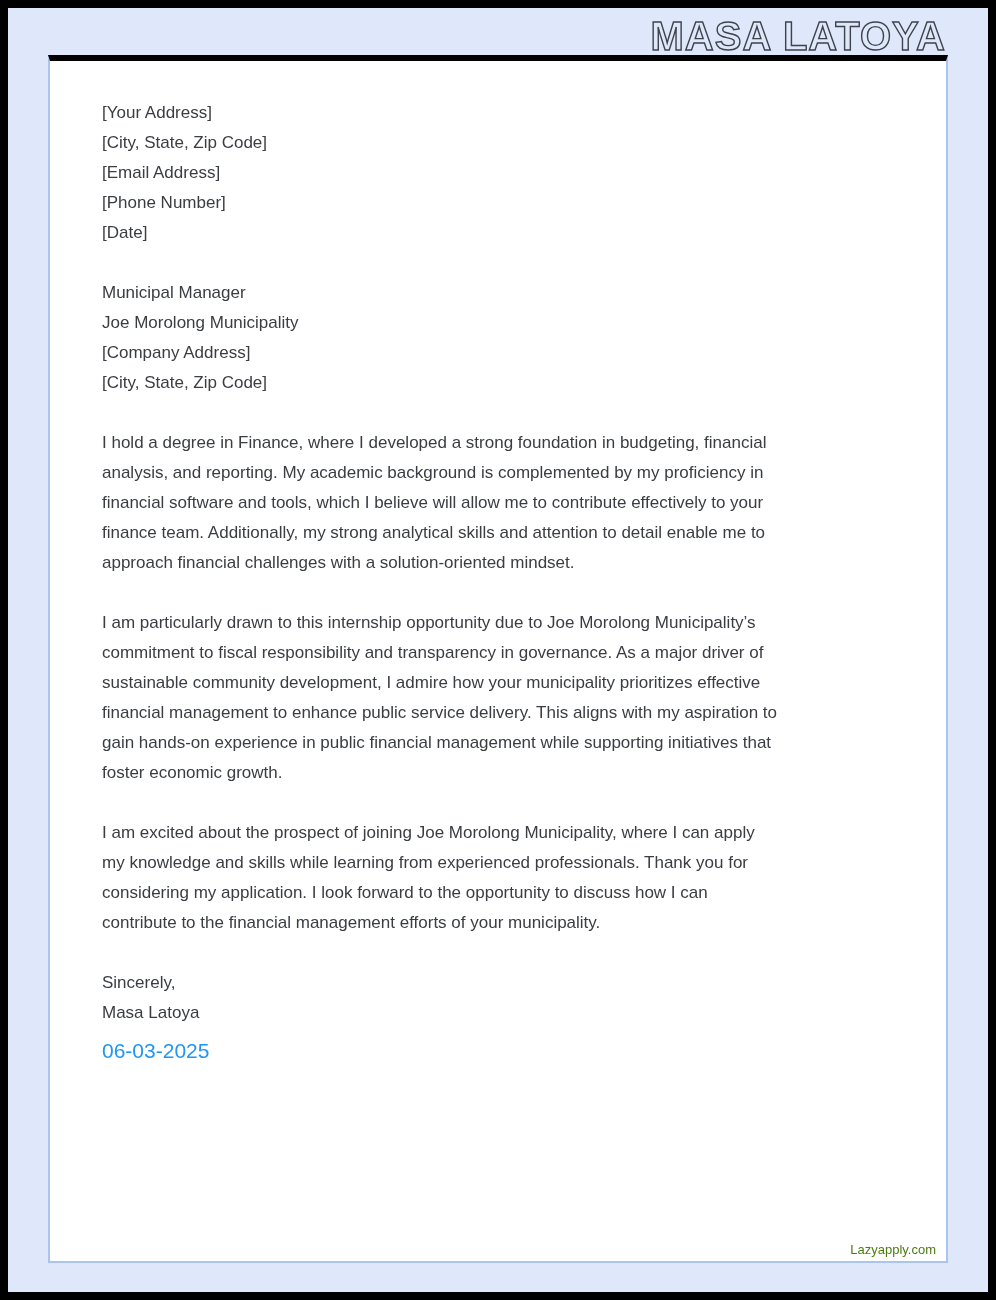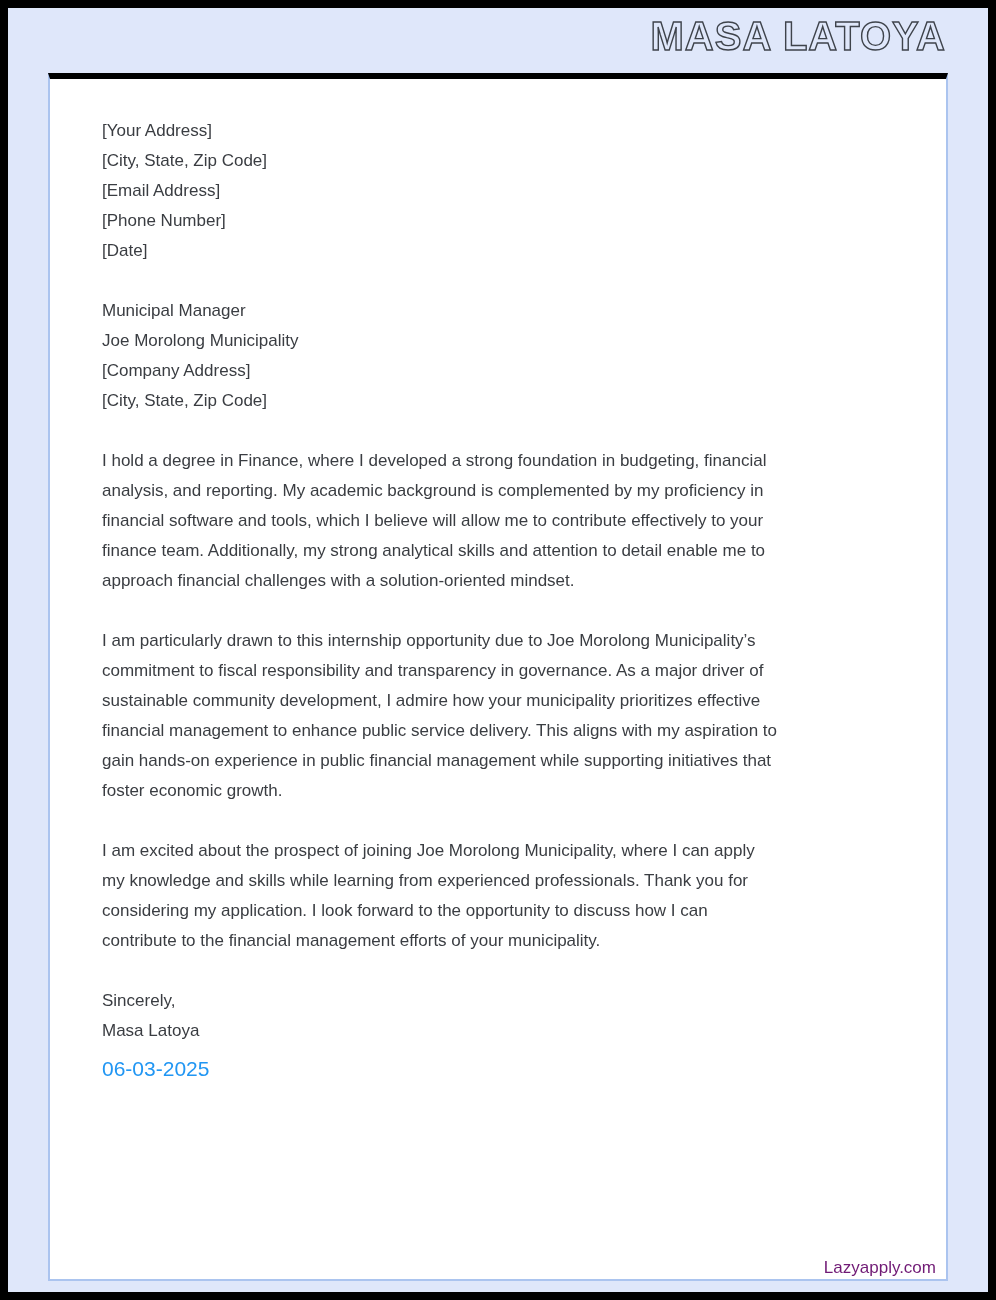--- a/index.html
+++ b/index.html
@@ -37,21 +37,21 @@
   @supports (-webkit-text-stroke: 1px black) {
     .brand {
       color: transparent;
       -webkit-text-stroke: 1.4px #3e434b;
     }
   }
   
   .document {
     position: absolute;
     left: 40px;
-    top: 65px;
+    top: 47px;
     width: 900px;
     height: 1208px;
     background: #ffffff;
     border-top: 6px solid #000000;
     border-left: 2px solid #abc4ef;
     border-right: 2px solid #abc4ef;
     border-bottom: 2px solid #abc4ef;
     overflow: hidden;
   }
   .doc-inner {
@@ -71,23 +71,23 @@
     font-size: 21px;
     line-height: 30px;
     margin-top: 2px;
     white-space: pre;
     cursor: pointer;
   }
   .watermark {
     position: absolute;
     right: 10px;
     bottom: 0px;
-    font-size: 17px;
+    font-size: 13px;
     line-height: 22px;
-    color: #701a75;
+    color: #4d7c0f;
   }
 </style>
 </head>
 <body>
 
 <div class="canvas">
 
   <div class="masthead">
     <div class="brand">MASA LATOYA</div>
   </div>

